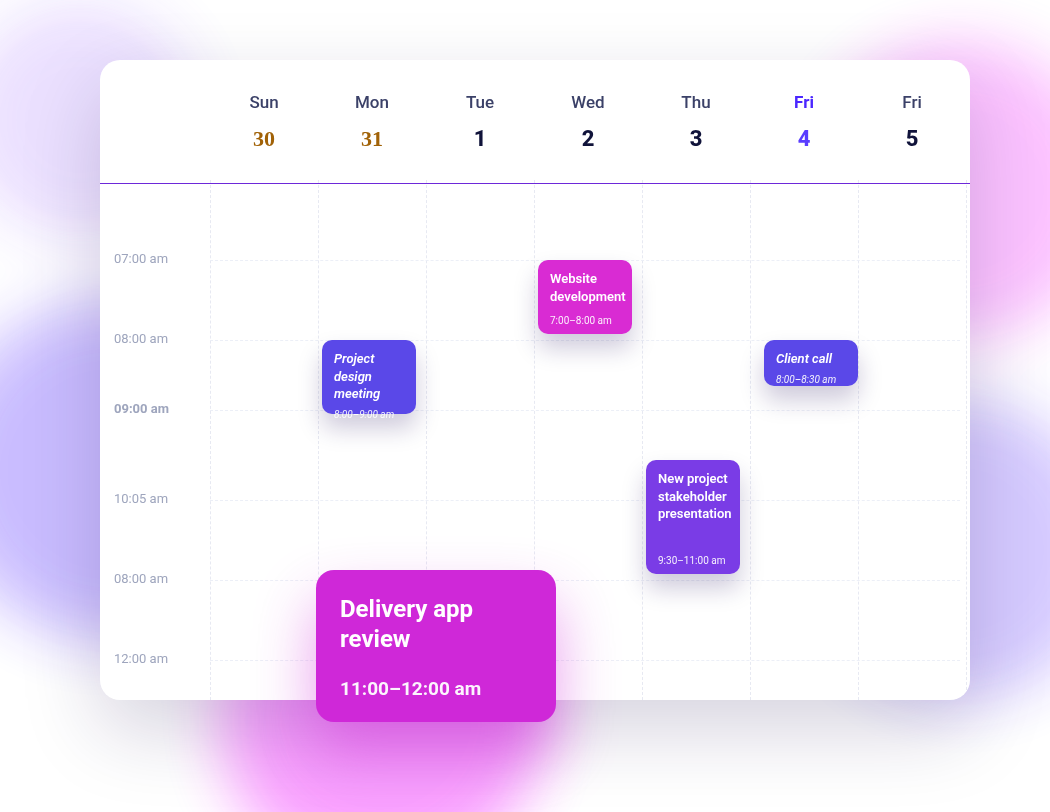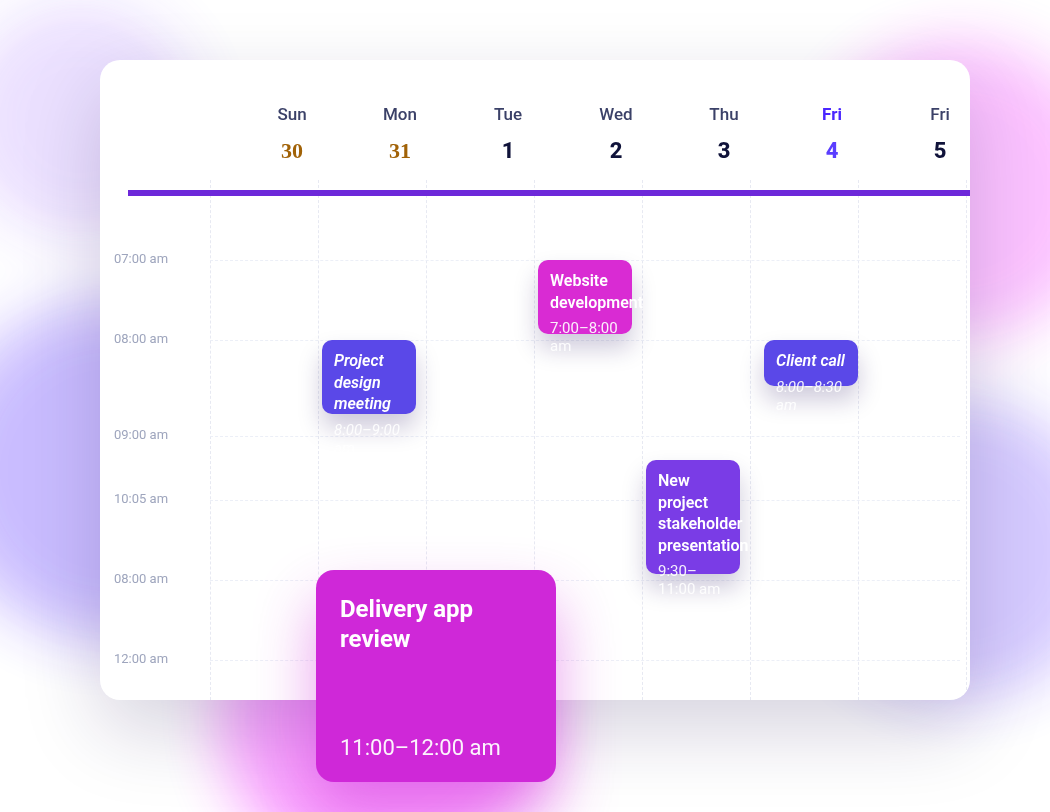--- a/index.html
+++ b/index.html
@@ -43,25 +43,24 @@
     --time-col: 100px;        
     --col-w: 108px;           
     --day-start-x: 110px;     
     --header-h: 120px;        
     --row-h: 80px;            
   }
 
   
   .header {
     position: absolute;
-    left: 0; top: 16px; right: 0;
+    left: 0; top: 4px; right: 0;
     height: var(--header-h);
-    border-bottom: 6px solid #6d28d9;
+    border-bottom: 1px solid #6d28d9;
     z-index: 3;
-    margin-left: 28px;
   }
   .day-col-h {
     position: absolute;
     top: 0;
     width: var(--col-w);
     height: var(--header-h);
     text-align: center;
   }
   .day-label {
     margin-top: 28px;
@@ -132,38 +131,38 @@
     border-radius: 10px;
     padding: 10px 12px 8px 12px;
     color: #ffffff;
     width: calc(var(--col-w) - 14px);
     box-shadow: 0 14px 24px rgba(31, 12, 90, 0.22);
     display: flex;
     flex-direction: column;
     justify-content: space-between;
     cursor: pointer;
   }
-  .event .ev-title { font-size: 16px; font-weight: 600; line-height: 1.35; }
-  .event .ev-time  { font-size: 15px; opacity: 0.92; margin-top: 6px; }
+  .event .ev-title { font-size: 13px; font-weight: 600; line-height: 1.35; }
+  .event .ev-time  { font-size: 10px; opacity: 0.92; margin-top: 6px; }
   .event.c-indigo  { background: #5a48e8; font-style: italic; }
   .event.c-magenta { background: #d92bd3; }
   .event.c-violet  { background: #7a3ce6; }
 
   
   .event.featured {
     position: absolute;
     z-index: 5;
     width: 240px;
     border-radius: 18px;
     padding: 24px 24px 22px 24px;
     background: #cf28d8;
     box-shadow: 0 32px 60px rgba(207, 40, 216, 0.45);
   }
   .event.featured .ev-title { font-size: 24px; font-weight: 700; line-height: 1.25; }
-  .event.featured .ev-time  { font-size: 22px; font-weight: 400; margin-top: 20px; opacity: 0.95; }
+  .event.featured .ev-time  { font-size: 19px; font-weight: 700; margin-top: 20px; opacity: 0.95; }
 
 </style>
 </head>
 <body>
 
 <div class="ambient">
   <div class="amb a1"></div>
   <div class="amb a2"></div>
   <div class="amb a3"></div>
   <div class="amb a4"></div>
@@ -216,21 +215,21 @@
 
   <div class="grid-body" id="gridbody">
       <div class="time-row" style="top: 80px;">
         <div class="time-label">07:00 am</div>
         <div class="hline"></div>
       </div>
       <div class="time-row" style="top: 160px;">
         <div class="time-label">08:00 am</div>
         <div class="hline"></div>
       </div>
-      <div class="time-row" style="top: 256px;">
+      <div class="time-row" style="top: 230px; font-weight: bold;">
         <div class="time-label">09:00 am</div>
         <div class="hline"></div>
       </div>
       <div class="time-row" style="top: 320px;">
         <div class="time-label">10:05 am</div>
         <div class="hline"></div>
       </div>
       <div class="time-row" style="top: 400px;">
         <div class="time-label">08:00 am</div>
         <div class="hline"></div>
@@ -253,17 +252,17 @@
       </div>
       <div class="event c-indigo" style="left: 664px; top: 160px; height: 46px;">
         <div class="ev-title">Client call</div>
         <div class="ev-time">8:00–8:30 am</div>
       </div>
     </div>
 
 </div>
 
 <div id="featured-holder">
-    <div class="event c-magenta featured" style="left: 316px; top: 570px; height: 212px;">
+    <div class="event c-magenta featured" style="left: 316px; top: 570px; height: 152px;">
       <div class="ev-title">Delivery app review</div>
       <div class="ev-time">11:00–12:00 am</div>
     </div>
   </div>
 
 </body></html>

